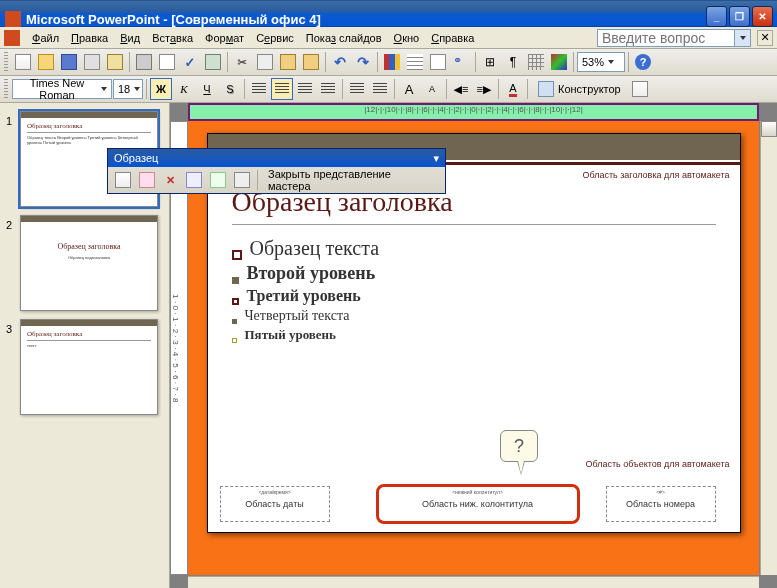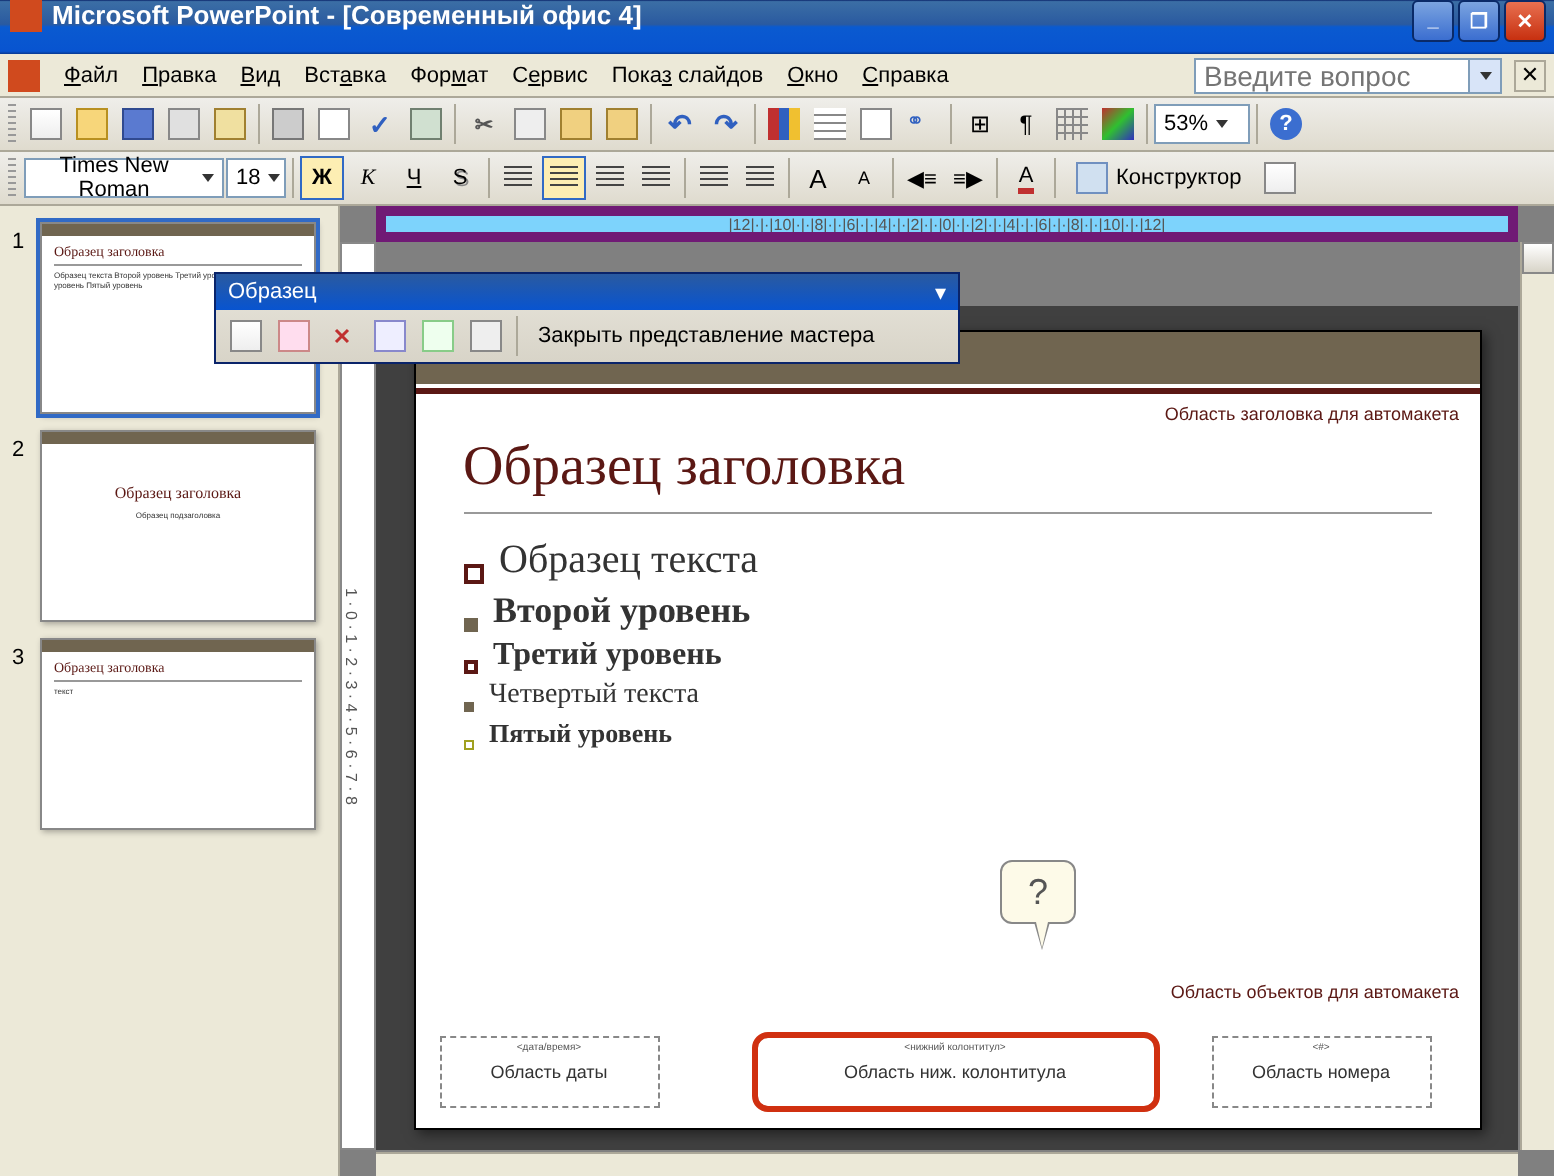--- a/index.html
+++ b/index.html
@@ -1,19 +1,19 @@
 <!DOCTYPE html>
 <html><head>
 <meta charset="utf-8">
 <style>
 * { margin: 0; padding: 0; box-sizing: border-box; }
 body { font-family: Tahoma, sans-serif; font-size: 11px; background: #ece9d8; width: 777px; height: 588px; overflow: hidden; }
 
 
-.titlebar { height: 27px; background: linear-gradient(to bottom, #0a246a 0%, #3b6ea5 3%, #2a5aa0 45%, #0a5ad0 50%, #0854d0 95%, #083890 100%); display: flex; align-items: flex-start; color: white; font-weight: bold; font-size: 13px; }
+.titlebar { height: 27px; background: linear-gradient(to bottom, #0a246a 0%, #3b6ea5 3%, #2a5aa0 45%, #0a5ad0 50%, #0854d0 95%, #083890 100%); display: flex; align-items: flex-end; color: white; font-weight: bold; font-size: 13px; }
 .titlebar-icon { width: 16px; height: 16px; margin: 0 5px; background: #d04a1e; }
 .titlebar-text { flex: 1; }
 .win-buttons { display: flex; gap: 2px; margin-right: 4px; }
 .win-btn { width: 21px; height: 21px; border: 1px solid #0a2a68; border-radius: 3px; background: linear-gradient(to bottom, #7ba4e0, #3b6ed0); display: flex; align-items: center; justify-content: center; color: white; font-weight: bold; font-size: 10px; cursor: pointer; }
 .win-btn.close { background: linear-gradient(to bottom, #e87050, #c73010); }
 
 
 .menubar { height: 22px; background: #ece9d8; display: flex; align-items: center; padding: 0 4px; border-bottom: 1px solid #aca899; }
 .app-logo-sm { width: 16px; height: 16px; background: #d04a1e; margin-right: 6px; }
 .menu-item { padding: 2px 6px; cursor: pointer; }
@@ -47,42 +47,42 @@
 .ico-copy { background: #eee; border: 1px solid #888; }
 .ico-paste { background: #f0d080; border: 1px solid #a08030; }
 .ico-undo { color: #3060c0; font-size: 14px; font-weight: bold; }
 .ico-redo { color: #3060c0; font-size: 14px; font-weight: bold; }
 .ico-help { width: 16px; height: 16px; border-radius: 50%; background: #3b6ed0; color: white; font-weight: bold; display: flex; align-items: center; justify-content: center; }
 .ico-bold { font-weight: bold; }
 .ico-italic { font-style: italic; font-family: serif; }
 .ico-align { width: 14px; height: 12px; background: repeating-linear-gradient(to bottom, #444 0, #444 1px, transparent 1px, transparent 3px); }
 
 
-.master-toolbar { position: absolute; left: 107px; top: 136px; width: 373px; background: linear-gradient(to bottom, #e8e5dc, #d8d4c8); border: 1px solid #0a246a; z-index: 100; }
+.master-toolbar { position: absolute; left: 107px; top: 148px; width: 339px; background: linear-gradient(to bottom, #e8e5dc, #d8d4c8); border: 1px solid #0a246a; z-index: 100; }
 .master-titlebar { height: 18px; background: linear-gradient(to bottom, #2a5aa0, #0854d0); color: white; font-size: 11px; padding: 1px 6px; display: flex; align-items: center; }
 .master-titlebar .dd-arrow { margin-left: auto; cursor: pointer; }
 .master-body { height: 26px; display: flex; align-items: center; padding: 0 4px; gap: 2px; }
 .master-close-label { font-size: 11px; padding: 0 6px; cursor: pointer; }
 
 
 .workspace { display: flex; height: 490px; }
 .thumbs { width: 170px; background: #ece9d8; border-right: 1px solid #aca899; overflow-y: auto; padding: 4px 0; }
 .thumb-row { display: flex; padding: 4px 6px; }
 .thumb-num { width: 14px; font-size: 11px; padding-top: 4px; }
 .thumb { width: 138px; height: 96px; background: white; border: 1px solid #888; box-shadow: 1px 1px 3px rgba(0,0,0,0.3); cursor: pointer; position: relative; font-size: 5px; color: #5b1814; padding: 6px; }
 .thumb.selected { outline: 2px solid #316ac5; }
 .thumb .t-bar { height: 6px; background: #706550; margin: -6px -6px 4px -6px; }
 .thumb .t-title { font-size: 7px; font-family: serif; color: #5b1814; border-bottom: 1px solid #999; padding-bottom: 2px; margin-bottom: 2px; }
 .thumb .t-body { font-size: 4px; color: #333; }
 
 .editor { flex: 1; background: #808080; position: relative; }
-.ruler-h { position: absolute; top: 0; left: 18px; right: 18px; height: 18px; background: #7dd3fc; border: 5px solid #701a75; font-size: 8px; color: #555; text-align: center; overflow: hidden; white-space: nowrap; }
+.ruler-h { position: absolute; top: 0; left: 18px; right: 18px; height: 18px; background: #86efac; border: 2px solid #701a75; font-size: 8px; color: #555; text-align: center; overflow: hidden; white-space: nowrap; }
 .ruler-v { position: absolute; top: 18px; left: 0; bottom: 18px; width: 18px; background: #fff; border: 1px solid #888; }
 .ruler-v .rv-labels { writing-mode: vertical-lr; font-size: 8px; color: #555; text-align: center; height: 100%; }
-.canvas-wrap { position: absolute; top: 18px; left: 18px; right: 18px; bottom: 18px; overflow: auto; background: #404040; margin-top: 32px; }
+.canvas-wrap { position: absolute; top: 18px; left: 18px; right: 18px; bottom: 18px; overflow: auto; background: #f97316; }
 .slide { width: 534px; height: 400px; background: white; margin: 12px auto; box-shadow: 2px 2px 6px rgba(0,0,0,0.5); position: relative; border: 1px solid #000; }
 .slide-topbar { height: 26px; background: #706550; }
 .slide-accent { height: 3px; background: #5b1814; margin-top: 2px; }
 .al-label { position: absolute; font-size: 9px; color: #5b1814; right: 10px; }
 .al-top { top: 36px; }
 .al-bottom { top: 325px; }
 .title-ph { position: absolute; top: 52px; left: 24px; right: 24px; border-bottom: 1px solid #999; padding-bottom: 6px; font-family: "Times New Roman", serif; font-size: 28px; color: #5b1814; }
 .body-ph { position: absolute; top: 100px; left: 24px; right: 24px; font-family: "Times New Roman", serif; color: #333; }
 .body-ph ul { list-style: none; padding-left: 0; }
 .body-ph li { margin: 3px 0; display: flex; align-items: flex-end; }

